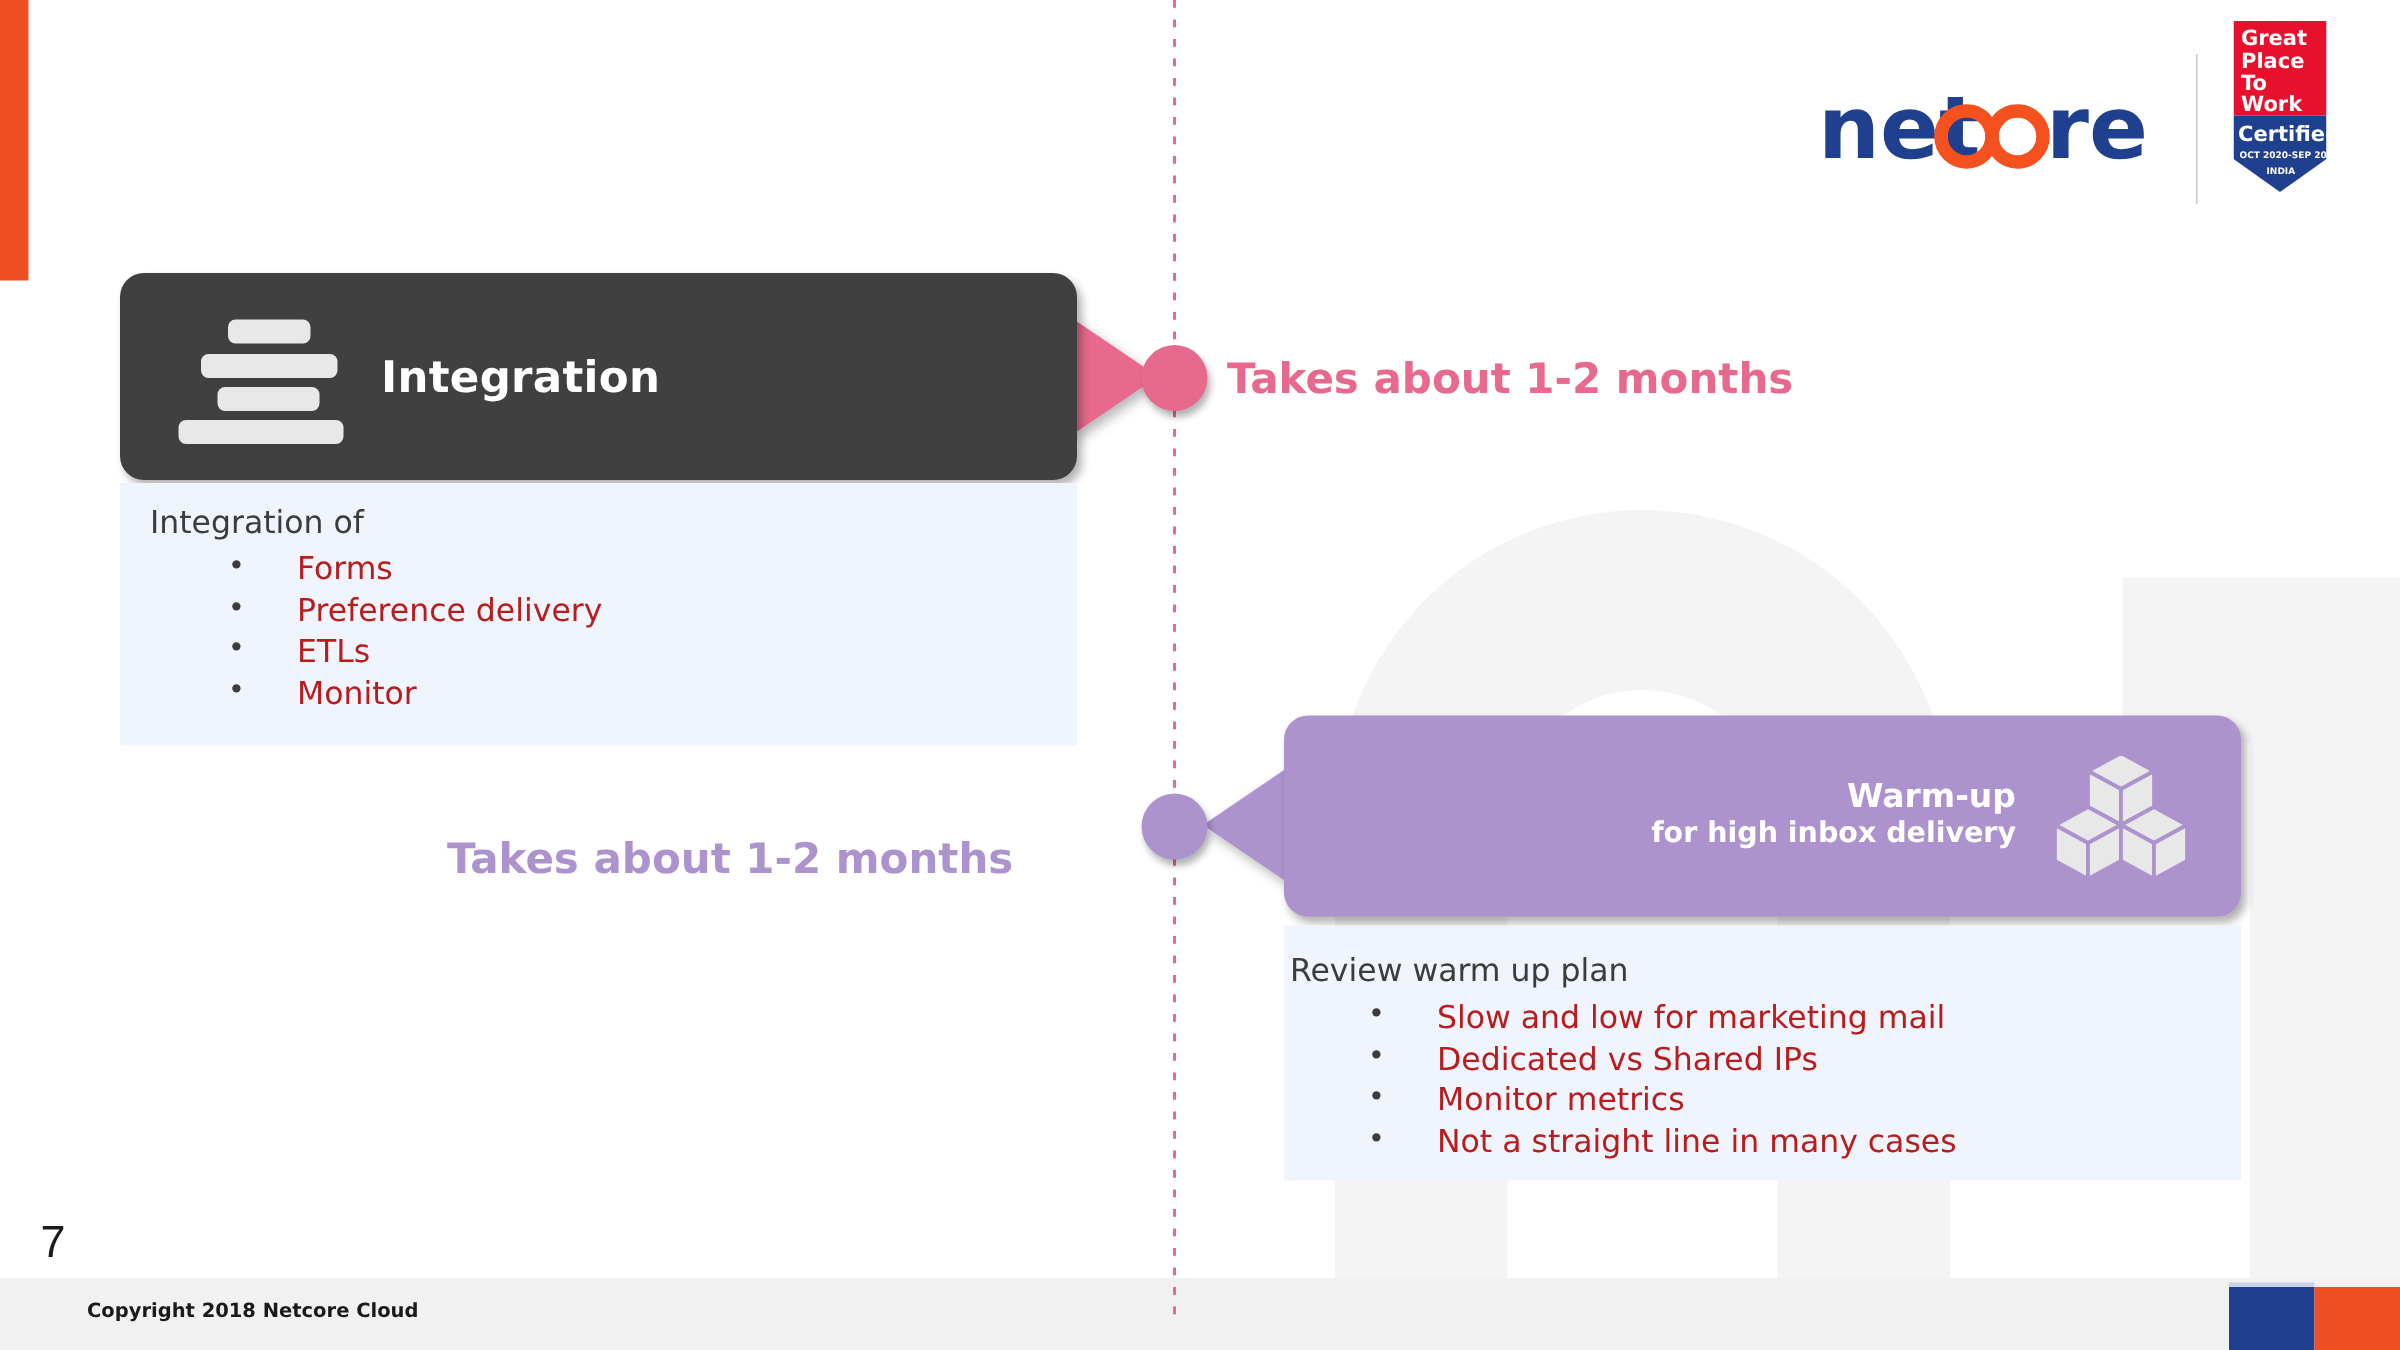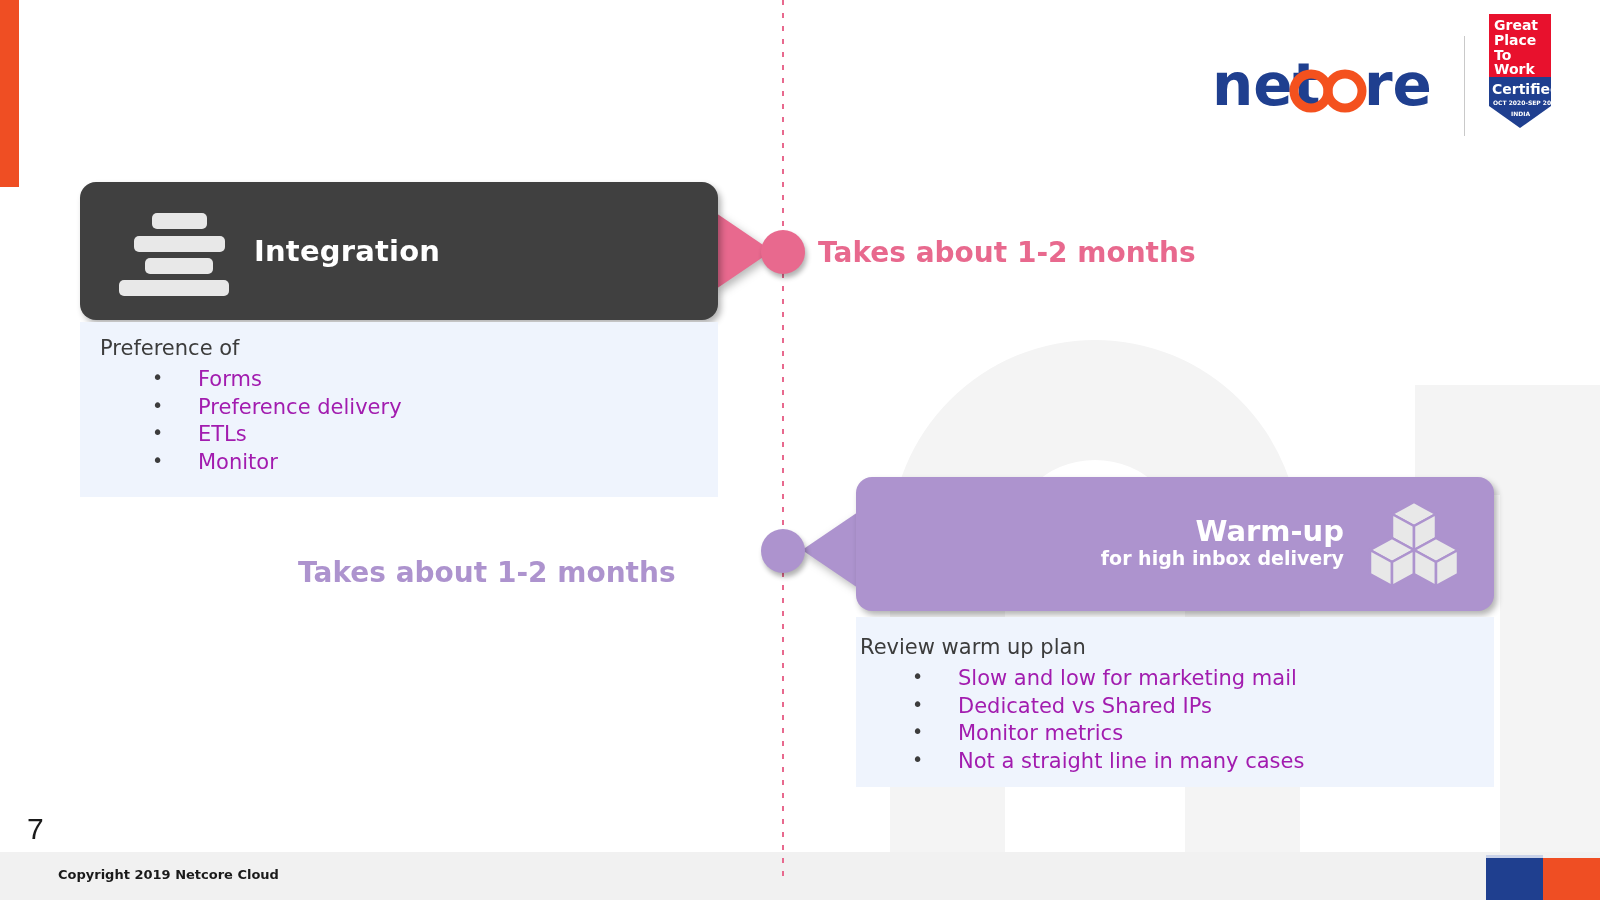--- a/index.html
+++ b/index.html
@@ -50,21 +50,21 @@
   .stack-icon i{position:absolute;display:block;background:#E8E8E8;border-radius:5px;height:16px;}
   .stack-icon i:nth-child(1){left:36px;top:8px;width:55px;}
   .stack-icon i:nth-child(2){left:18px;top:31px;width:91px;}
   .stack-icon i:nth-child(3){left:29px;top:53px;width:68px;}
   .stack-icon i:nth-child(4){left:3px;top:75px;width:110px;}
 
   
   #warmup-header{left:856px;top:477px;width:638px;height:134px;background:#AD93CE;justify-content:flex-end;}
   #warmup-body{left:856px;top:617px;width:638px;height:170px;}
   .wu-textblock{text-align:right;color:#fff;}
-  .wu-title{font-family:"DejaVu Sans", sans-serif;font-weight:700;font-size:29px;line-height:1.05;}
+  .wu-title{font-family:"DejaVu Sans", sans-serif;font-weight:700;font-size:22px;line-height:1.05;}
   .wu-sub{font-family:"DejaVu Sans", sans-serif;font-weight:700;font-size:19px;line-height:1.35;}
   .cubes{width:96px;height:92px;margin-left:22px;margin-right:32px;}
 
   
   .arrow-right{position:absolute;left:716px;top:213px;width:0;height:0;
      border-top:38px solid transparent;border-bottom:38px solid transparent;
      border-left:56px solid #E8698E;filter:drop-shadow(3px 4px 4px rgba(0,0,0,.28));}
   .arrow-left{position:absolute;left:802px;top:512px;width:0;height:0;
      border-top:38px solid transparent;border-bottom:38px solid transparent;
      border-right:56px solid #AD93CE;filter:drop-shadow(3px 4px 4px rgba(0,0,0,.28));}
@@ -75,21 +75,21 @@
   #node-purple{left:761px;top:529px;width:44px;height:44px;background:#AD93CE;}
 
   
   .caption{position:absolute;font-family:"DejaVu Sans", sans-serif;font-weight:700;font-size:28px;white-space:nowrap;}
   #caption-pink{left:818px;top:236px;color:#E8698E;}
   #caption-purple{left:298px;top:556px;color:#AD93CE;}
 
   
   .lead{font-family:"DejaVu Sans", sans-serif;font-size:21px;color:#3C3C3C;}
   ul.bullets{list-style:none;margin:6px 0 0 0;padding:0;}
-  ul.bullets li{position:relative;font-family:"DejaVu Sans", sans-serif;font-size:21px;color:#a21caf;
+  ul.bullets li{position:relative;font-family:"DejaVu Sans", sans-serif;font-size:21px;color:#b91c1c;
      padding-left:98px;line-height:1.32;}
   ul.bullets li::before{content:"\2022";position:absolute;left:52px;top:-1px;font-size:19px;color:#3C3C3C;}
   #integration-body .inner{padding:14px 0 0 20px;}
   #warmup-body .inner{padding:18px 0 0 4px;}
 
   
   .pagenum{position:absolute;left:27px;top:812px;font-family:"Liberation Sans", sans-serif;font-size:30px;color:#1A1A1A;}
   .copyright{position:absolute;left:58px;bottom:18px;font-family:"DejaVu Sans", sans-serif;font-size:13px;font-weight:700;color:#1A1A1A;}
 </style>
 </head>
@@ -148,21 +148,21 @@
       <i></i>
         <i></i>
         <i></i>
         <i></i>
     </span>
     <span class="int-title">Integration</span>
   </div>
 
   <div class="card-body" id="integration-body">
     <div class="inner">
-      <div class="lead">Preference of</div>
+      <div class="lead">Integration of</div>
       <ul class="bullets">
         <li>Forms</li>
         <li>Preference delivery</li>
         <li>ETLs</li>
         <li>Monitor</li>
       </ul>
     </div>
   </div>
 
   <div class="arrow-left"></div>
@@ -200,15 +200,15 @@
       <ul class="bullets">
         <li>Slow and low for marketing mail</li>
         <li>Dedicated vs Shared IPs</li>
         <li>Monitor metrics</li>
         <li>Not a straight line in many cases</li>
       </ul>
     </div>
   </div>
 
   <div class="pagenum">7</div>
-  <div class="copyright">Copyright 2019 Netcore Cloud</div>
+  <div class="copyright">Copyright 2018 Netcore Cloud</div>
 
 </div>
 
 </body></html>

